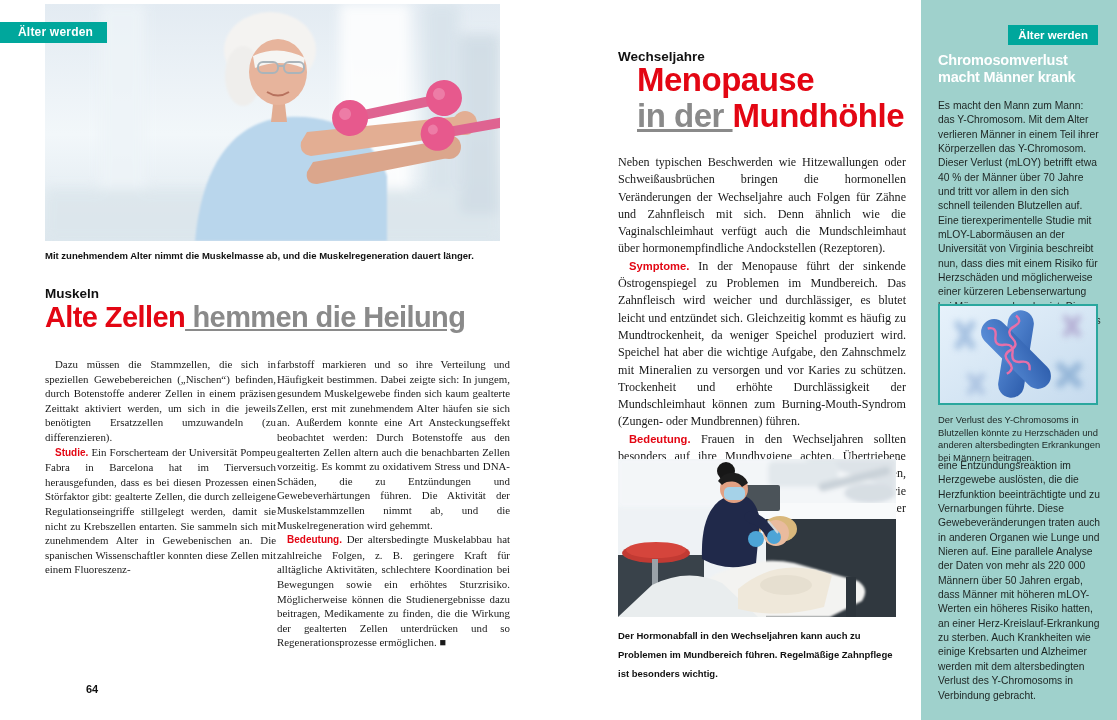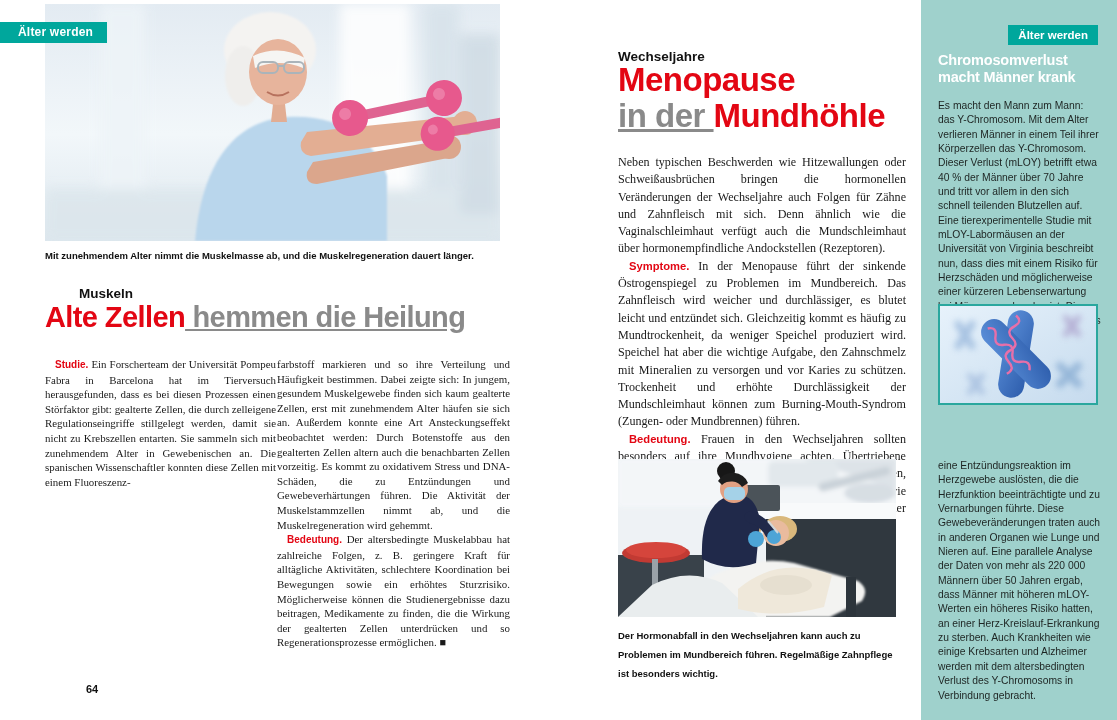--- a/index.html
+++ b/index.html
@@ -12,21 +12,21 @@
 
   
   .tag-badge {
     background:#00a79c; color:#fff; font-weight:bold; font-size:12px;
     height:21px; line-height:21px; padding:0 14px 0 18px; letter-spacing:.2px;
   }
   .kicker { font-weight:bold; font-size:13.5px; color:#111; }
 
   
   .headline-l { font-weight:bold; font-size:29px; letter-spacing:-0.6px; white-space:nowrap; }
-  .headline-r { font-weight:bold; font-size:33px; line-height:36px; letter-spacing:-0.5px; }
+  .headline-r { font-weight:bold; font-size:33px; line-height:36px; letter-spacing:-0.5px;margin-left:19px; }
   .red  { color:#e30613; }
   .gray { color:#8a8a8a;text-decoration:underline; }
 
   
   .bodycol {
     font-family:"Liberation Serif", serif; font-size:10.9px; line-height:14.6px;
     text-align:justify; hyphens:auto; -webkit-hyphens:auto; color:#191919;
   }
   .bodyflow {
     font-family:"Liberation Serif", serif; font-size:12.1px; line-height:17.3px;
@@ -132,27 +132,28 @@
         <circle cx="-49" cy="-5" r="5" fill="#f08bb0" opacity="0.7"></circle>
       </g>
     </g>
   </svg>
 </div>
 
 <div class="abs tag-badge" style="left:0; top:22px;">Älter werden</div>
 
 <div class="abs caption" style="left:45px; top:250px; width:455px;">Mit zunehmendem Alter nimmt die Muskelmasse ab, und die Muskelregeneration dauert länger.</div>
 
-<div class="abs kicker" style="left:45px; top:286px;margin-left:34px;">Muskeln</div>
+<div class="abs kicker" style="left:45px; top:286px;">Muskeln</div>
 
 <div class="abs headline-l" style="left:45px; top:301px;">
   <span class="red">Alte Zellen</span><span class="gray"> hemmen die Heilung</span>
 </div>
 
 <div class="abs bodycol" style="left:45px; top:357px; width:231px;">
+  <p class="ind">Dazu müssen die Stammzellen, die sich in speziellen Gewebebereichen („Nischen“) befinden, durch Botenstoffe anderer Zellen in einem präzisen Zeittakt aktiviert werden, um sich in die jeweils benötigten Ersatzzellen umzuwandeln (zu differenzieren).</p>
   <p class="ind"><span class="lead">Studie.</span><span> Ein Forscherteam der Universität Pompeu Fabra in Barcelona hat im Tierversuch herausgefunden, dass es bei diesen Prozessen einen Störfaktor gibt: gealterte Zellen, die durch zelleigene Regulationseingriffe stillgelegt werden, damit sie nicht zu Krebszellen entarten. Sie sammeln sich mit zunehmendem Alter in Gewebenischen an. Die spanischen Wissenschaftler konnten diese Zellen mit einem Fluoreszenz-</span></p>
 </div>
 
 <div class="abs bodycol" style="left:277px; top:357px; width:233px;">
   <p>farbstoff markieren und so ihre Verteilung und Häufigkeit bestimmen. Dabei zeigte sich: In jungem, gesundem Muskelgewebe finden sich kaum gealterte Zellen, erst mit zunehmendem Alter häufen sie sich an. Außerdem konnte eine Art Ansteckungseffekt beobachtet werden: Durch Botenstoffe aus den gealterten Zellen altern auch die benachbarten Zellen vorzeitig. Es kommt zu oxidativem Stress und DNA-Schäden, die zu Entzündungen und Gewebeverhärtungen führen. Die Aktivität der Muskelstammzellen nimmt ab, und die Muskelregeneration wird gehemmt.</p>
   <p class="ind"><span class="lead">Bedeutung.</span><span> Der altersbedingte Muskelabbau hat zahlreiche Folgen, z. B. geringere Kraft für alltägliche Aktivitäten, schlechtere Koordination bei Bewegungen sowie ein erhöhtes Sturzrisiko. Möglicherweise können die Studienergebnisse dazu beitragen, Medikamente zu finden, die die Wirkung der gealterten Zellen unterdrücken und so Regenerationsprozesse ermöglichen. ■</span></p>
 </div>
 
 <div class="abs page-number" style="left:46px; top:683px;margin-left:40px;">64</div>
 
@@ -257,15 +258,16 @@
         <rect x="-13" y="-44" width="26" height="88" rx="13" fill="url(#chBlue)" transform="rotate(27)"></rect>
         <rect x="-13" y="-44" width="26" height="88" rx="13" fill="url(#chBlue)" transform="rotate(-27)"></rect>
         <g stroke="#f06fa8" stroke-width="2.4" fill="none" opacity="0.95">
           <path transform="rotate(27)" d="M-6,-38 q8,5 0,11 q-8,6 0,12 q8,6 0,12 q-8,6 0,12 q8,6 0,12"></path>
           <path transform="rotate(-27)" d="M-2,-38 q8,5 0,11 q-8,6 0,12 q8,6 0,12 q-8,6 0,12 q8,6 0,12"></path>
         </g>
       </g>
     </svg>
   </div>
 
+  <div class="sb-caption" style="top:414px;">Der Verlust des Y-Chromosoms in Blutzellen könnte zu Herzschäden und anderen altersbedingten Erkrankungen bei Männern beitragen.</div>
 
   <div class="sb-text" style="top:459px;">eine Entzündungsreaktion im Herzgewebe auslösten, die die Herzfunktion beeinträchtigte und zu Vernarbungen führte. Diese Gewebeveränderungen traten auch in anderen Organen wie Lunge und Nieren auf. Eine parallele Analyse der Daten von mehr als 220 000 Männern über 50 Jahren ergab, dass Männer mit höheren mLOY-Werten ein höheres Risiko hatten, an einer Herz-Kreislauf-Erkrankung zu sterben. Auch Krankheiten wie einige Krebsarten und Alzheimer werden mit dem altersbedingten Verlust des Y-Chromosoms in Verbindung gebracht.</div>
 </div>
 
 </body></html>

